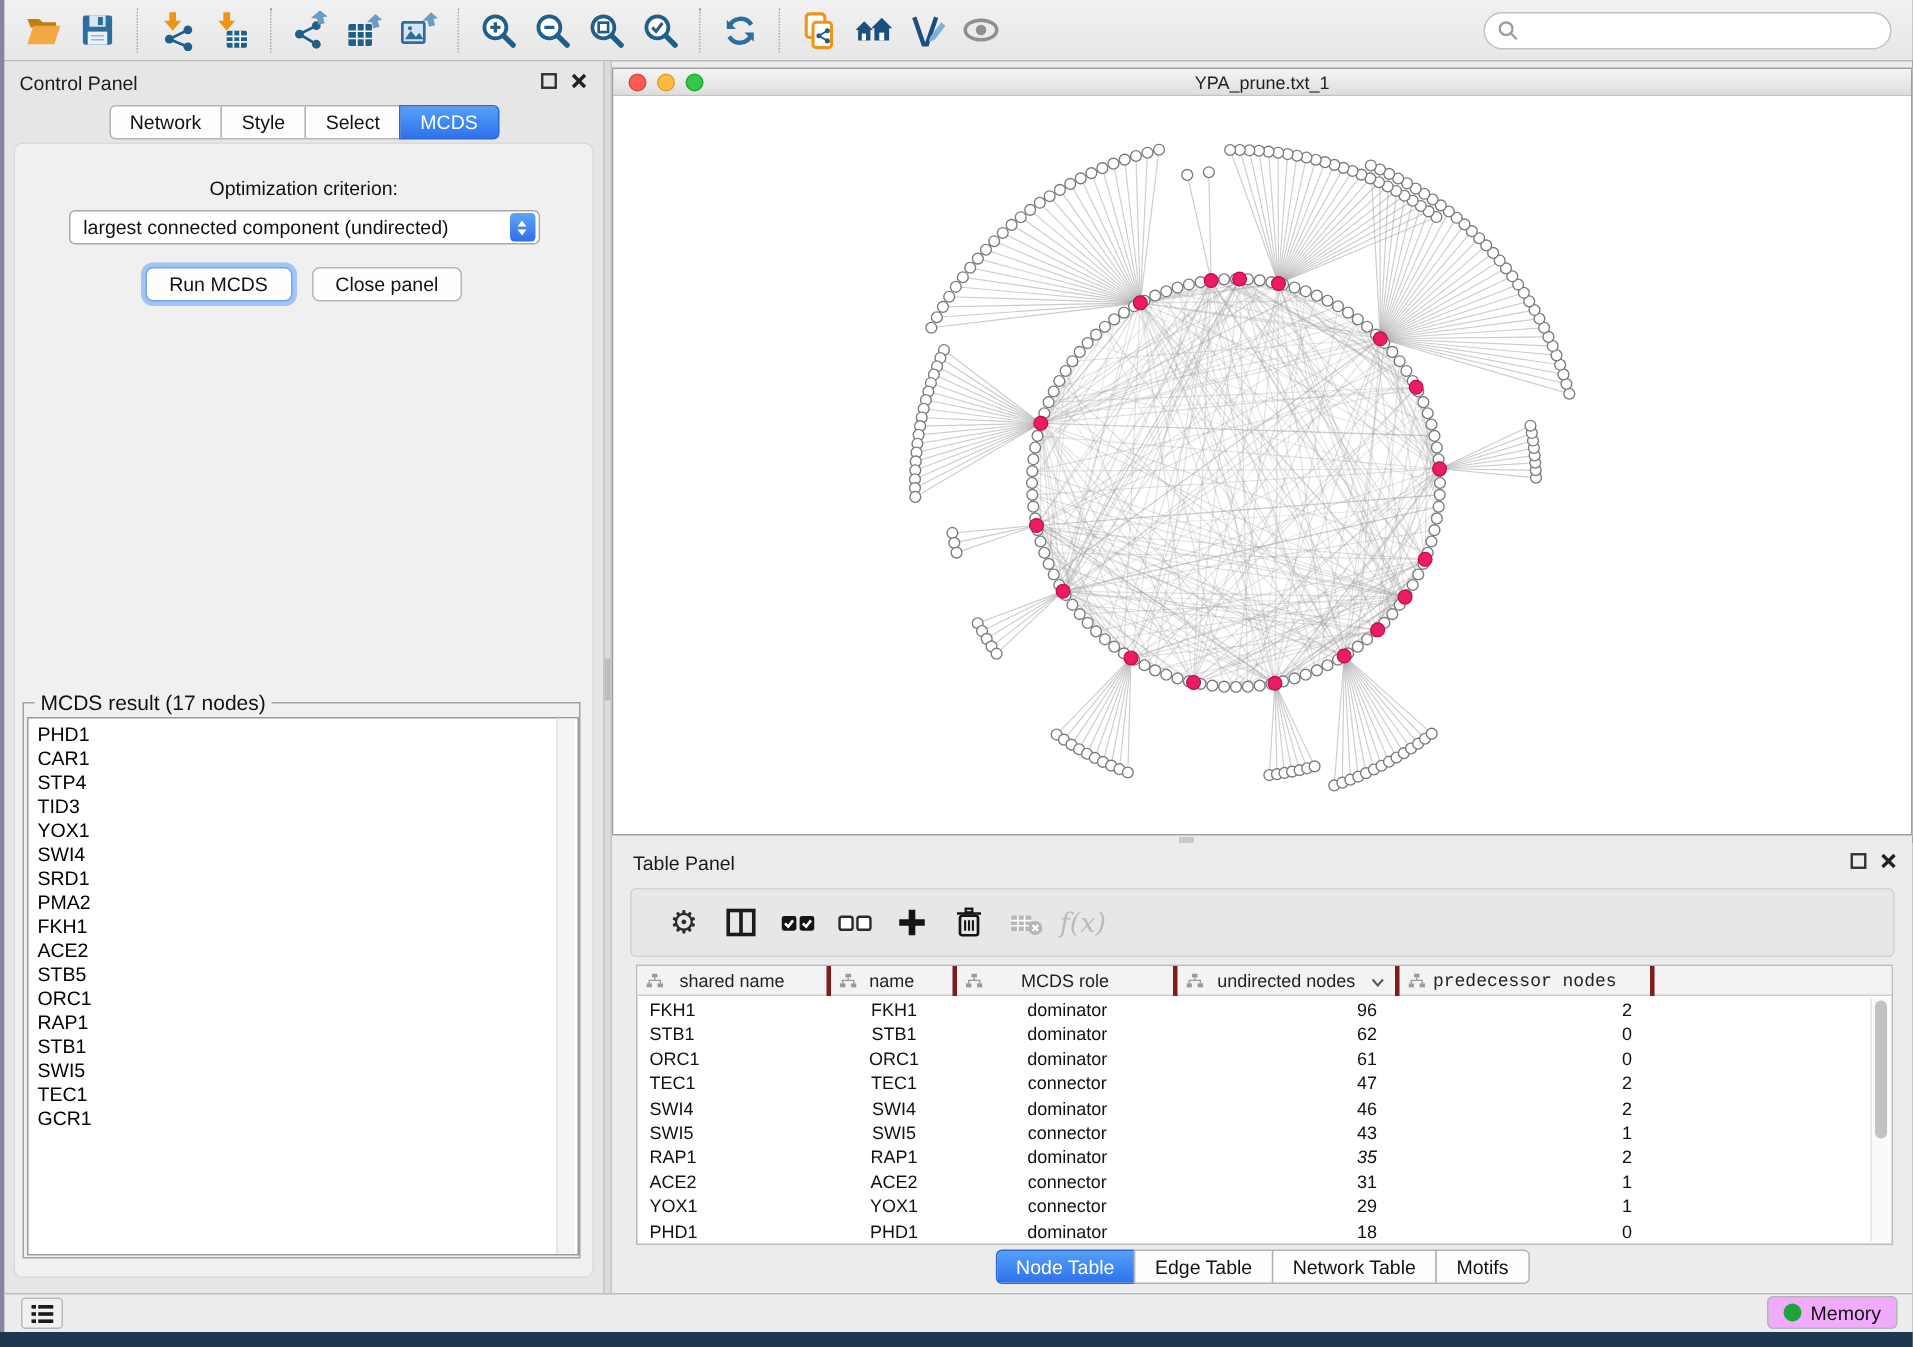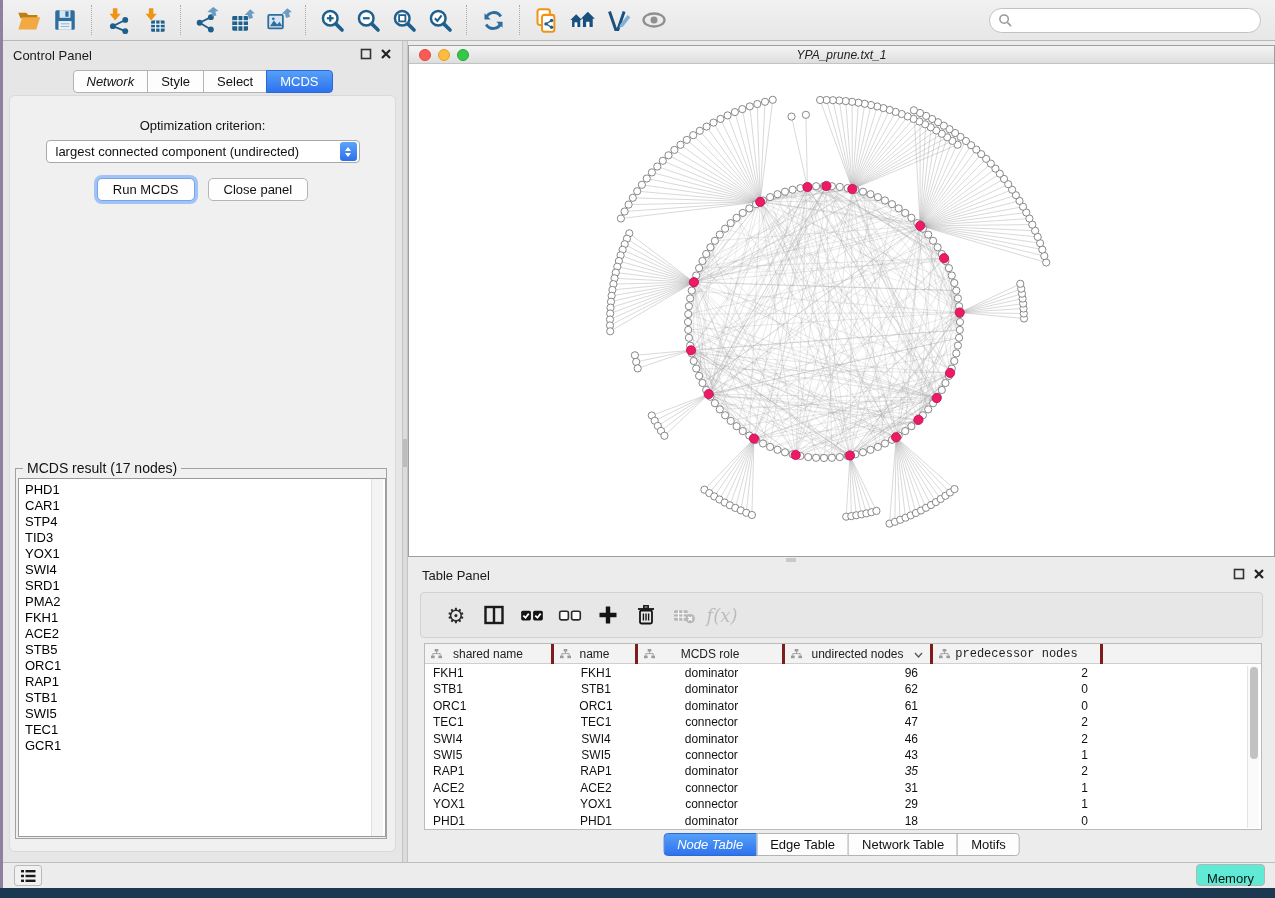--- a/index.html
+++ b/index.html
@@ -17,21 +17,21 @@
   
   #main { position:absolute; left:0; top:41px; width:1272px; height:821px; }
 
   
   #control-panel { position:absolute; left:0; top:0; width:399px; height:821px; background:#e6e6e6; }
   .panel-title-row { position:absolute; left:0; top:0; width:100%; height:26px; }
   .panel-title { position:absolute; left:10px; top:7px; font-size:13px; color:#1a1a1a; }
   .panel-ctrls { position:absolute; right:10px; top:7px; display:flex; gap:8px; align-items:center; }
   #cp-tabs { position:absolute; left:50%; transform:translateX(-50%); top:29px; display:flex; }
   .seg-btn { border:1px solid #b3b3b3; background:#fdfdfd; color:#111; font-size:13px; padding:3px 13px; margin-left:-1px; cursor:default; white-space:nowrap; }
-  .seg-btn:first-child { border-radius:4px 0 0 4px; margin-left:0;font-style:italic; }
+  .seg-btn:first-child { border-radius:4px 0 0 4px; margin-left:0; }
   .seg-btn:last-child { border-radius:0 4px 4px 0; }
   .seg-btn.active { background:linear-gradient(#55a0f8,#2e72ee); border-color:#2e68d4; color:#fff; }
   #cp-inner { position:absolute; left:6px; top:54px; width:387px; height:757px; background:#f0f0f0; border:1px solid #dadada; border-radius:6px; }
   #opt-label { position:absolute; left:0; top:22px; width:100%; text-align:center; font-size:13px; color:#111; }
   #criterion-select { position:absolute; left:50%; transform:translateX(-50%); top:44px; width:314px; height:23px; background:#fff; border:1px solid #a9a9a9; border-radius:4px; display:flex; align-items:center; }
   #criterion-select .sel-text { flex:1; font-size:13px; padding-left:9px; color:#111; white-space:nowrap; }
   .stepper { width:17px; height:19px; margin-right:2px; border-radius:3px; background:linear-gradient(#5fa4f9,#2d6fe9); display:flex; flex-direction:column; align-items:center; justify-content:center; gap:2px; }
   .tri-up { width:0; height:0; border-left:3.5px solid transparent; border-right:3.5px solid transparent; border-bottom:4px solid #fff; }
   .tri-dn { width:0; height:0; border-left:3.5px solid transparent; border-right:3.5px solid transparent; border-top:4px solid #fff; }
   #cp-buttons { position:absolute; left:0; top:82px; width:100%; display:flex; justify-content:center; gap:13px; }
@@ -45,21 +45,21 @@
 
   
   #v-splitter { position:absolute; left:399px; top:0; width:6px; height:821px; background:#dcdcdc; border-left:1px solid #c4c4c4; border-right:1px solid #c4c4c4; }
   #v-splitter .grip { position:absolute; left:0; top:398px; width:4px; height:28px; background:#bdbdbd; }
 
   
   #right { position:absolute; left:405px; top:0; width:867px; height:821px; }
   #net-window { position:absolute; left:0; top:4px; width:867px; height:512px; border:1px solid #9e9e9e; background:#fff; }
   #net-titlebar { position:absolute; left:0; top:0; width:100%; height:18px; background:linear-gradient(#f4f4f4,#dedede); border-bottom:1px solid #c3c3c3; }
   .traffic { position:absolute; top:3px; width:12px; height:12px; border-radius:50%; }
-  #net-title { position:absolute; left:0; top:2px; width:100%; text-align:center; font-size:12px; color:#222;font-style:italic; }
+  #net-title { position:absolute; left:0; top:2px; width:100%; text-align:center; font-size:12px; color:#222; }
   #net-canvas { position:absolute; left:0; top:18px; width:865px; height:492px; background:#fff; }
 
   #h-splitter { position:absolute; left:0; top:516px; width:867px; height:6px; }
   #h-splitter .grip { position:absolute; left:378px; top:1px; width:10px; height:5px; background:#c9c9c9; }
 
   
   #table-panel { position:absolute; left:0; top:521px; width:867px; height:300px; background:#ececec; }
   #tp-title { position:absolute; left:14px; top:6px; font-size:13px; color:#1a1a1a; }
   #tp-ctrls { position:absolute; right:10px; top:6px; display:flex; gap:8px; align-items:center; }
   #tp-toolbar { position:absolute; left:12px; top:30px; width:843px; height:46px; background:#e7e7e7; border:1px solid #d2d2d2; border-radius:4px; display:flex; align-items:center; padding-left:16px; gap:0; }
@@ -75,21 +75,21 @@
   .td.left { text-align:left; padding-left:8px; }
   .td.center { text-align:center; }
   .td.right { text-align:right; padding-right:15px; }
   #nt-scroll { position:absolute; right:2px; top:22px; width:12px; height:162px; background:#fafafa; border-left:1px solid #e4e4e4; }
   #nt-thumb { position:absolute; left:1.5px; top:1px; width:8px; height:92px; background:#c2c2c2; border-radius:4px; }
   #tp-tabs { position:absolute; left:50%; transform:translateX(-50%); top:271px; display:flex; }
 
   
   #status-bar { position:absolute; left:0; top:862px; width:1272px; height:26px; background:#ececec; border-top:1px solid #bdbdbd; }
   #status-list-btn { position:absolute; left:11px; top:2px; width:28px; height:21px; background:#f1f1f1; border:1px solid #b9b9b9; border-radius:3px; display:flex; align-items:center; justify-content:center; }
-  #memory-btn { position:absolute; right:10px; top:1px; height:22px; background:#5eead4; border:1px solid #b5b5b5; border-radius:4px; display:flex; align-items:center; gap:6px; padding:0 10px; font-size:13px; color:#111;flex-direction:column; }
+  #memory-btn { position:absolute; right:10px; top:1px; height:22px; background:#f0abfc; border:1px solid #b5b5b5; border-radius:4px; display:flex; align-items:center; gap:6px; padding:0 10px; font-size:13px; color:#111; }
   #memory-dot { width:12px; height:12px; border-radius:50%; background:#1fa23a; }
 </style>
 </head>
 <body>
 
 <div id="desktop-left"></div>
 
 <div id="app">
 
   <div id="toolbar">

